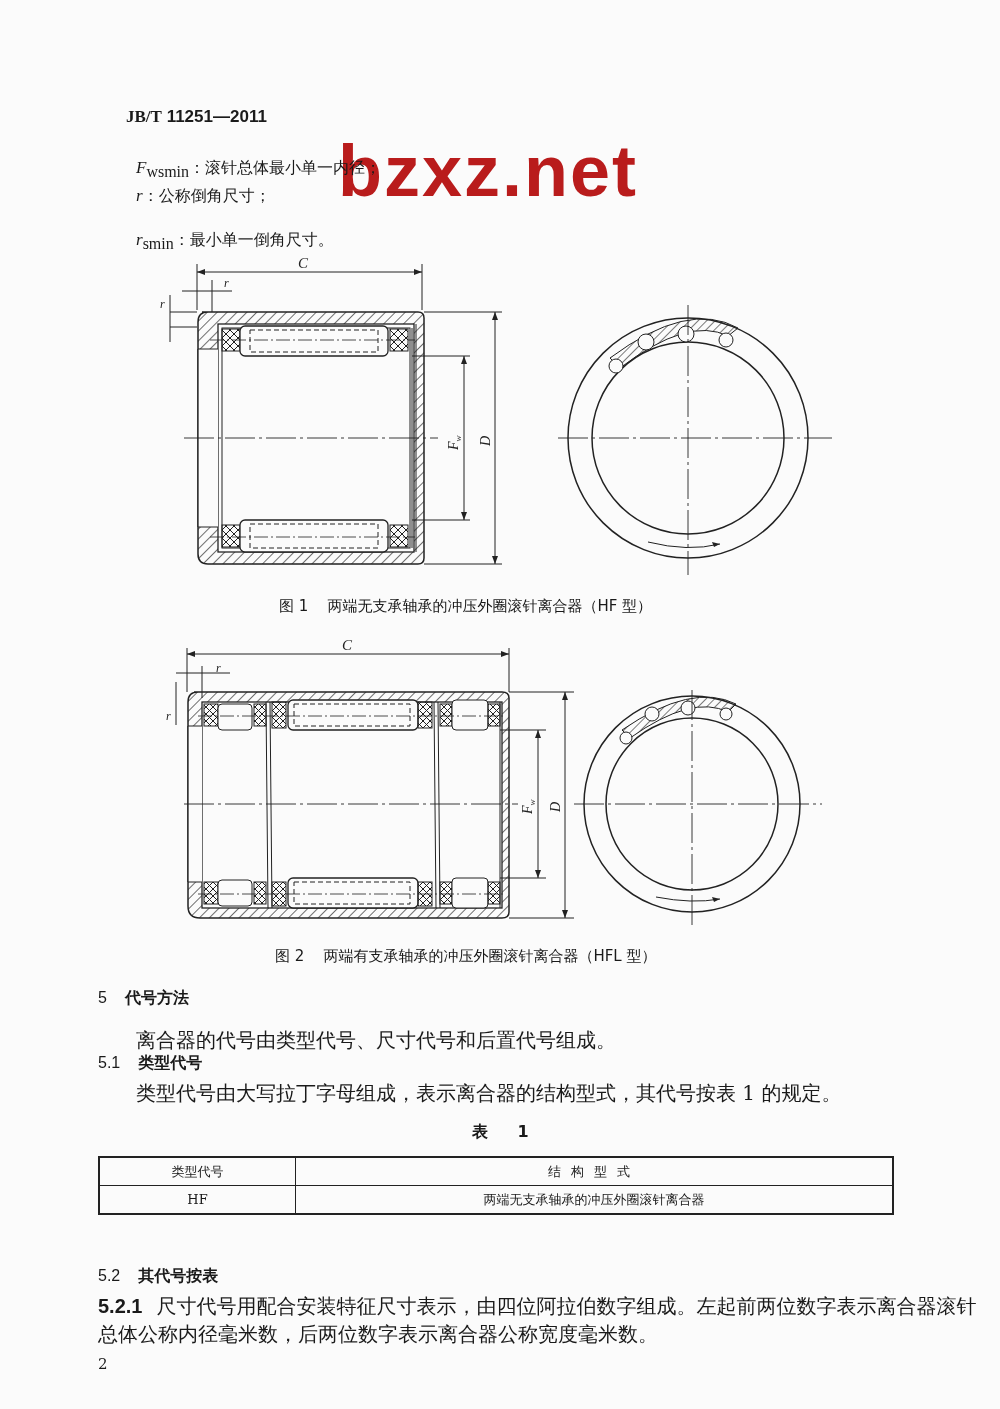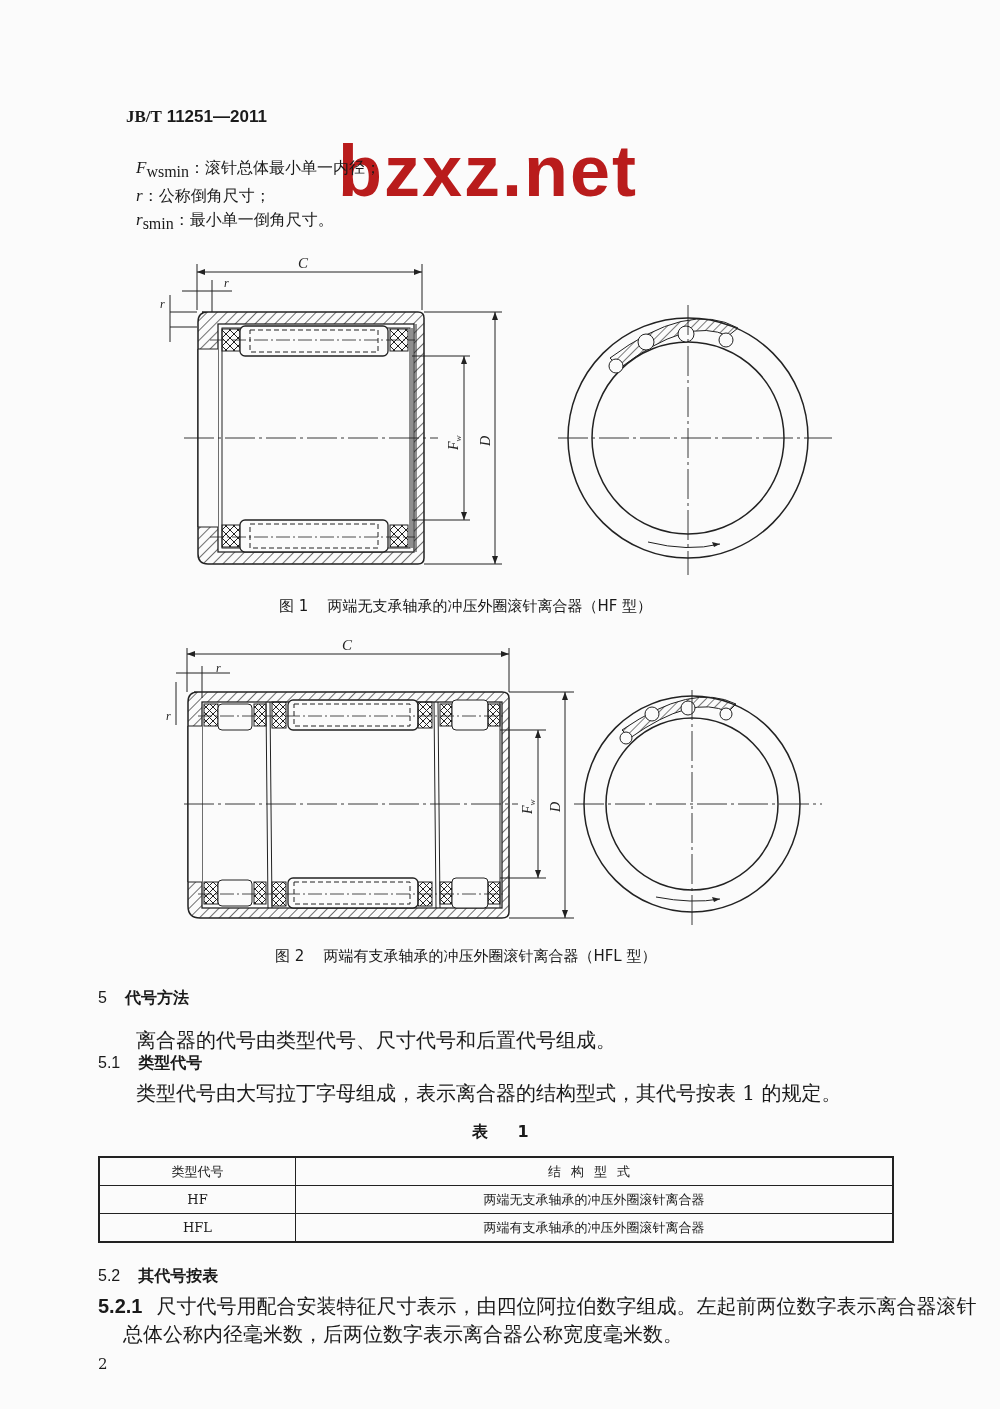--- a/index.html
+++ b/index.html
@@ -41,21 +41,21 @@
     <span class="jb">JB/T</span>
     <span>11251—2011</span>
   </div>
 
   <div class="abs def" style="top:158px;">
     <i>F</i><sub>wsmin</sub><span>：滚针总体最小单一内径；</span>
   </div>
   <div class="abs def" style="top:186px;">
     <i>r</i><span>：公称倒角尺寸；</span>
   </div>
-  <div class="abs def" style="top:210px;">
+  <div class="abs def" style="top:230px;">
     <i>r</i><sub>smin</sub><span>：最小单一倒角尺寸。</span>
   </div>
 
   <svg style="left:150px;top:250px;" width="360" height="330" viewBox="0 0 360 330">
     <defs>
       <pattern id="hatch" patternUnits="userSpaceOnUse" width="7" height="7" patternTransform="rotate(45)">
         <line x1="0" y1="0" x2="0" y2="7" stroke="#222" stroke-width="1.3"></line>
       </pattern>
       <pattern id="cross" patternUnits="userSpaceOnUse" width="8" height="8">
         <path d="M0,0 L8,8 M8,0 L0,8" stroke="#222" stroke-width="1"></path>
@@ -246,29 +246,25 @@
   <table class="t1">
     <tbody>
         <tr>
       <th class="c1">类型代号</th>
       <th class="c2">结构型式</th>
     </tr>
     <tr>
       <td class="c1">HF</td>
       <td>两端无支承轴承的冲压外圈滚针离合器</td>
     </tr>
-    <tr>
-      <td class="c1">HFL</td>
-      <td>两端有支承轴承的冲压外圈滚针离合器</td>
-    </tr>
   </tbody>
     </table>
 
   <div class="abs h-sec" style="top:1266px;">
     <span class="num">5.2</span><span>其代号按表</span>
   </div>
   <div class="abs para" style="left:98px;top:1293px;">
     <span style="font-weight:bold;font-family:Liberation Sans, sans-serif;margin-right:14px;">5.2.1</span><span>尺寸代号用配合安装特征尺寸表示，由四位阿拉伯数字组成。左起前两位数字表示离合器滚针</span>
   </div>
-  <div class="abs para" style="left:98px;top:1321px;margin-left:25px;">总体公称内径毫米数，后两位数字表示离合器公称宽度毫米数。</div>
+  <div class="abs para" style="left:98px;top:1321px;">总体公称内径毫米数，后两位数字表示离合器公称宽度毫米数。</div>
 
   <div class="abs pageno">2</div>
 </div>
 
 </body></html>

